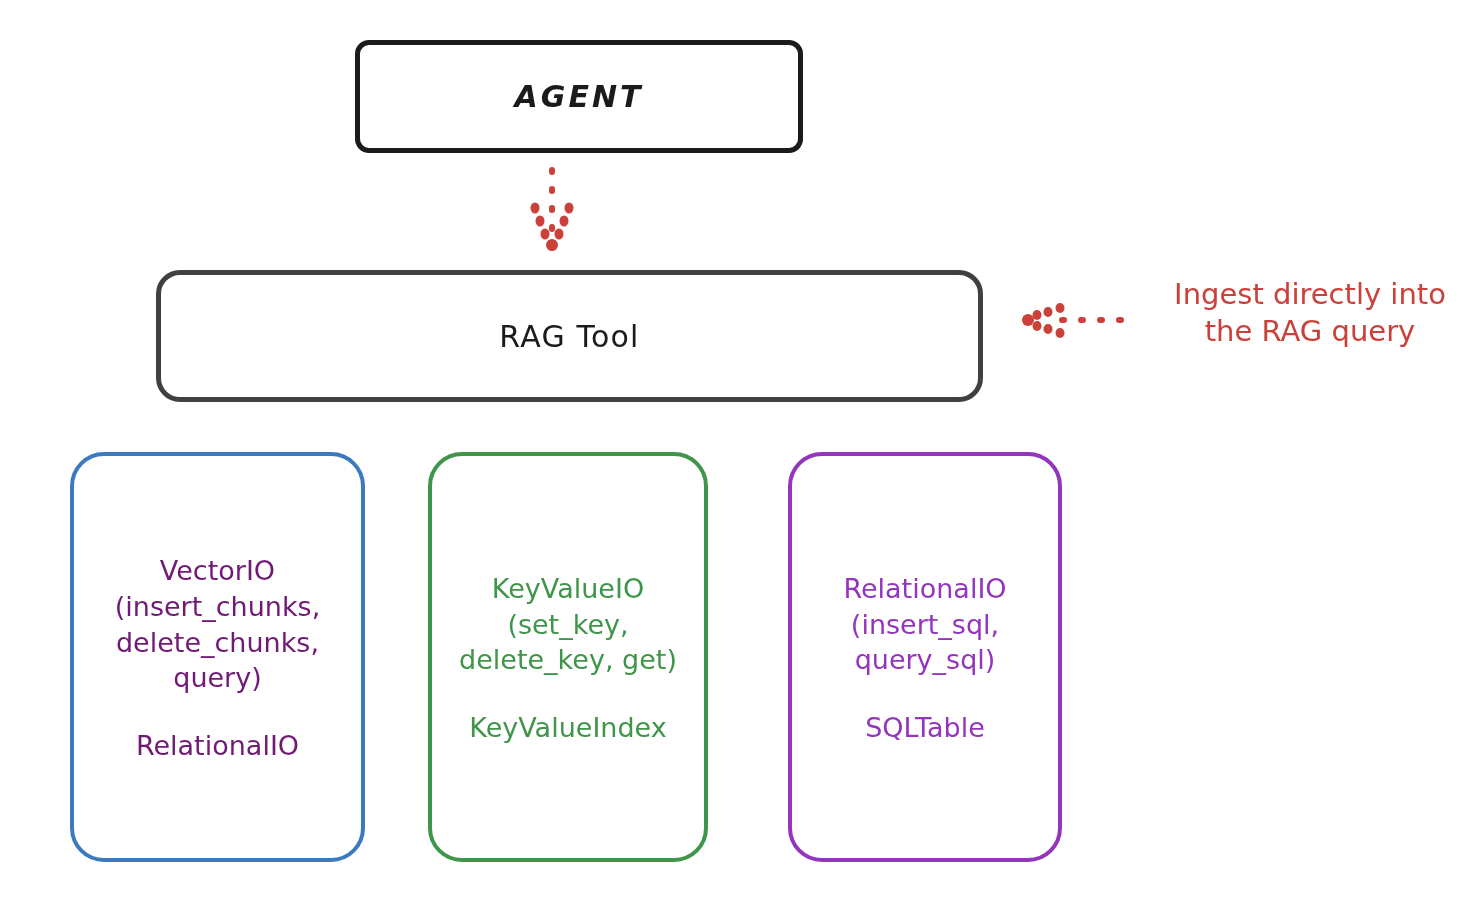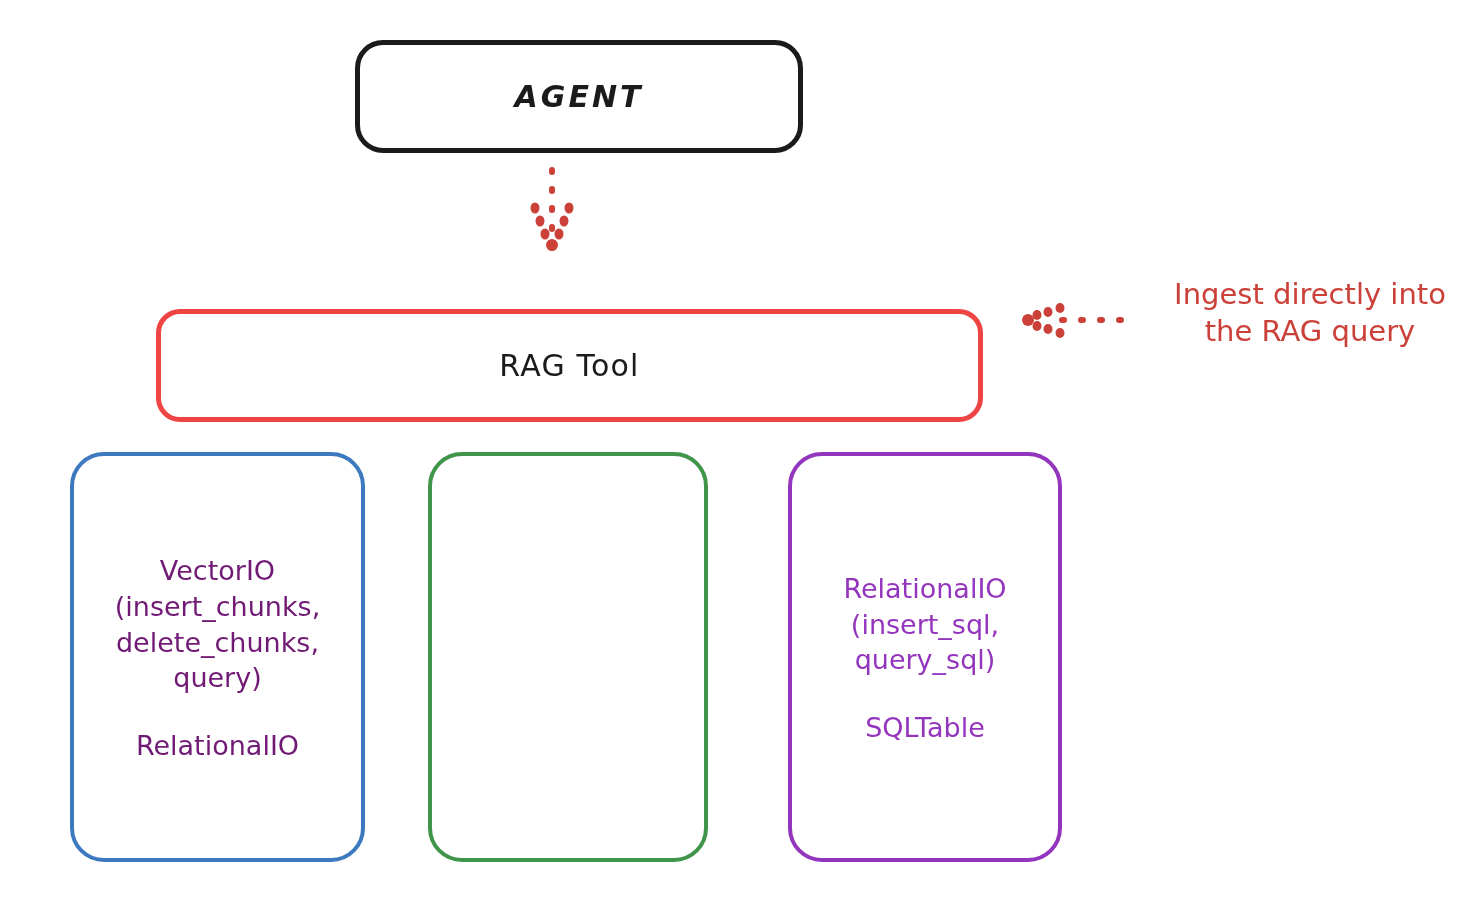--- a/index.html
+++ b/index.html
@@ -27,30 +27,29 @@
     justify-content: center;
     text-align: center;
   }
   
   #agent-box {
     left: 355px;
     top: 40px;
     width: 448px;
     height: 113px;
     border: 5px solid #1b1b1b;
-    border-radius: 28px;
+    border-radius: 14px;
   }
   #ragtool-box {
     left: 156px;
     top: 270px;
     width: 827px;
-    height: 113px;
-    border: 5px solid #ef4444;
+    height: 132px;
+    border: 5px solid #404040;
     border-radius: 24px;
-    margin-top: 39px;
   }
   .box-title {
     font-family: "DejaVu Sans", sans-serif;
     font-size: 30px;
     letter-spacing: 1.2px;
     color: #1b1b1b;
   }
   #agent-label {
     font-style: italic;
     font-weight: 600;
@@ -182,20 +181,24 @@
 
   <div class="api-box" id="vectorio-box">
     <div class="api-api-text">VectorIO
 (insert_chunks,
 delete_chunks,
 query)</div>
     <div class="api-index-text">RelationalIO</div>
   </div>
 
   <div class="api-box" id="keyvalueio-box">
+    <div class="api-api-text">KeyValueIO
+(set_key,
+delete_key, get)</div>
+    <div class="api-index-text">KeyValueIndex</div>
   </div>
 
   <div class="api-box" id="relationalio-box">
     <div class="api-api-text">RelationalIO
 (insert_sql,
 query_sql)</div>
     <div class="api-index-text">SQLTable</div>
   </div>
 
 </div>

